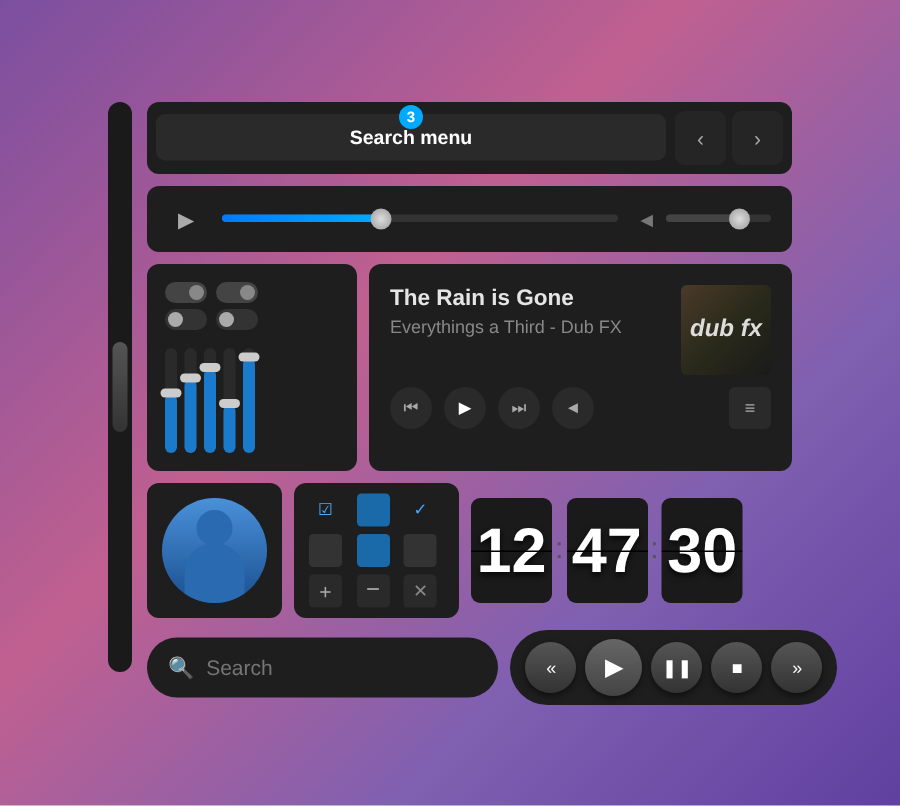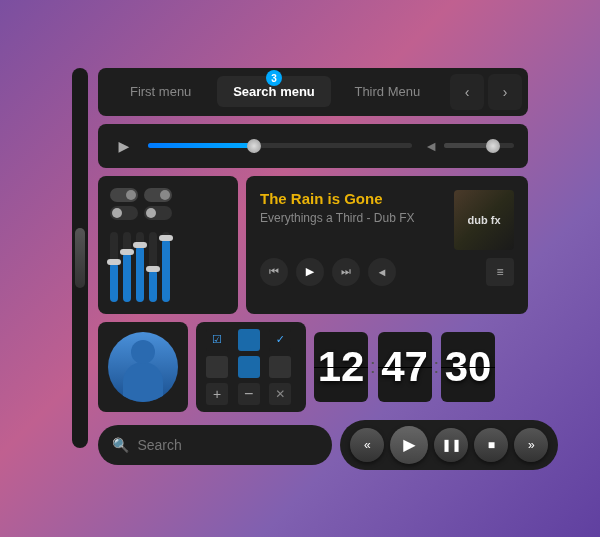--- a/index.html
+++ b/index.html
@@ -281,21 +281,21 @@
     }
     .track-info-row {
       display: flex;
       align-items: flex-start;
       gap: 12px;
     }
     .track-text {
       flex: 1;
     }
     .track-title {
-      color: #eab308;
+      color: #e5e5e5;
       font-size: 15px;
       font-weight: bold;
       margin-bottom: 4px;
     }
     .track-artist {
       color: #888;
       font-size: 12px;
     }
     .album-art {
       width: 60px;
@@ -534,45 +534,40 @@
     .f2 .fader-thumb { bottom: 67%; }
     .f3 .fader-fill { height: 80%; }
     .f3 .fader-thumb { bottom: 77%; }
     .f4 .fader-fill { height: 45%; }
     .f4 .fader-thumb { bottom: 42%; }
     .f5 .fader-fill { height: 90%; }
     .f5 .fader-thumb { bottom: 87%; }
 
     .dufy-text {
       color: #ddd;
-      font-size: 11px;
+      font-size: 16px;
+      font-style: italic;
       font-weight: bold;
     }
   </style>
 </head>
 <body>
 
 <div class="ui-container">
 
   <div class="vertical-scrollbar">
     <div class="scrollbar-thumb"></div>
   </div>
 
   <div class="main-panel">
 
     <div class="tab-bar">
-      <div class="tab-item">
-        <span>First menu</span>
-      </div>
       <div class="tab-item active">
         <div class="badge">3</div>
         <span>Search menu</span>
-      </div>
-      <div class="tab-item">
-        <span>Third Menu</span>
       </div>
       <div class="nav-buttons">
         <button class="nav-btn">‹</button>
         <button class="nav-btn">›</button>
       </div>
     </div>
 
     <div class="progress-row">
       <button class="play-btn-small">▶</button>
       <div class="progress-track">

